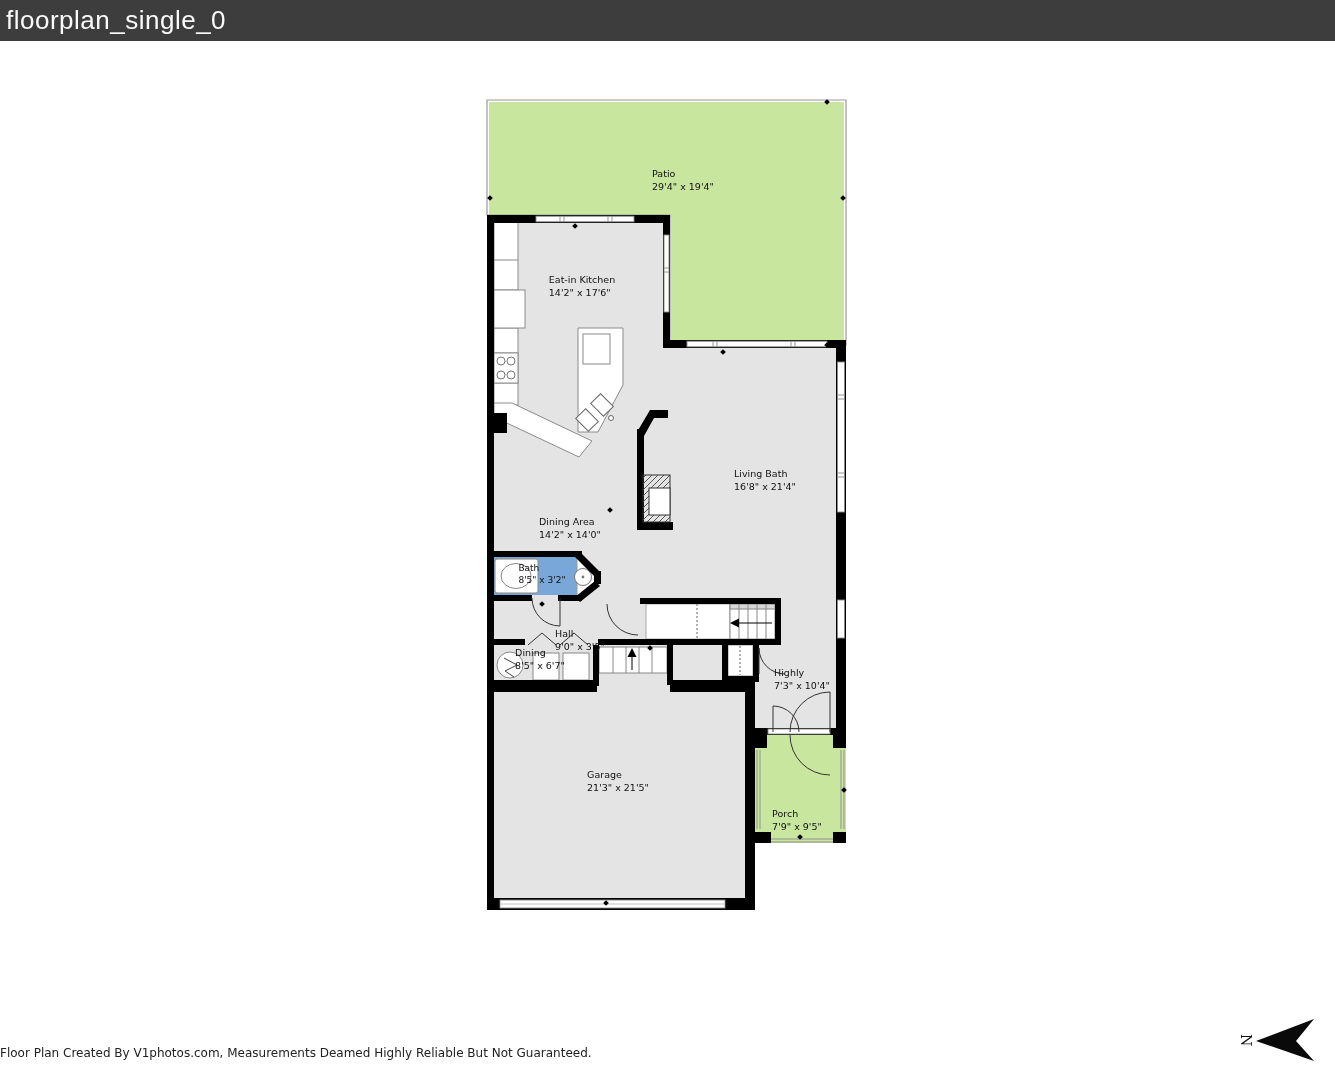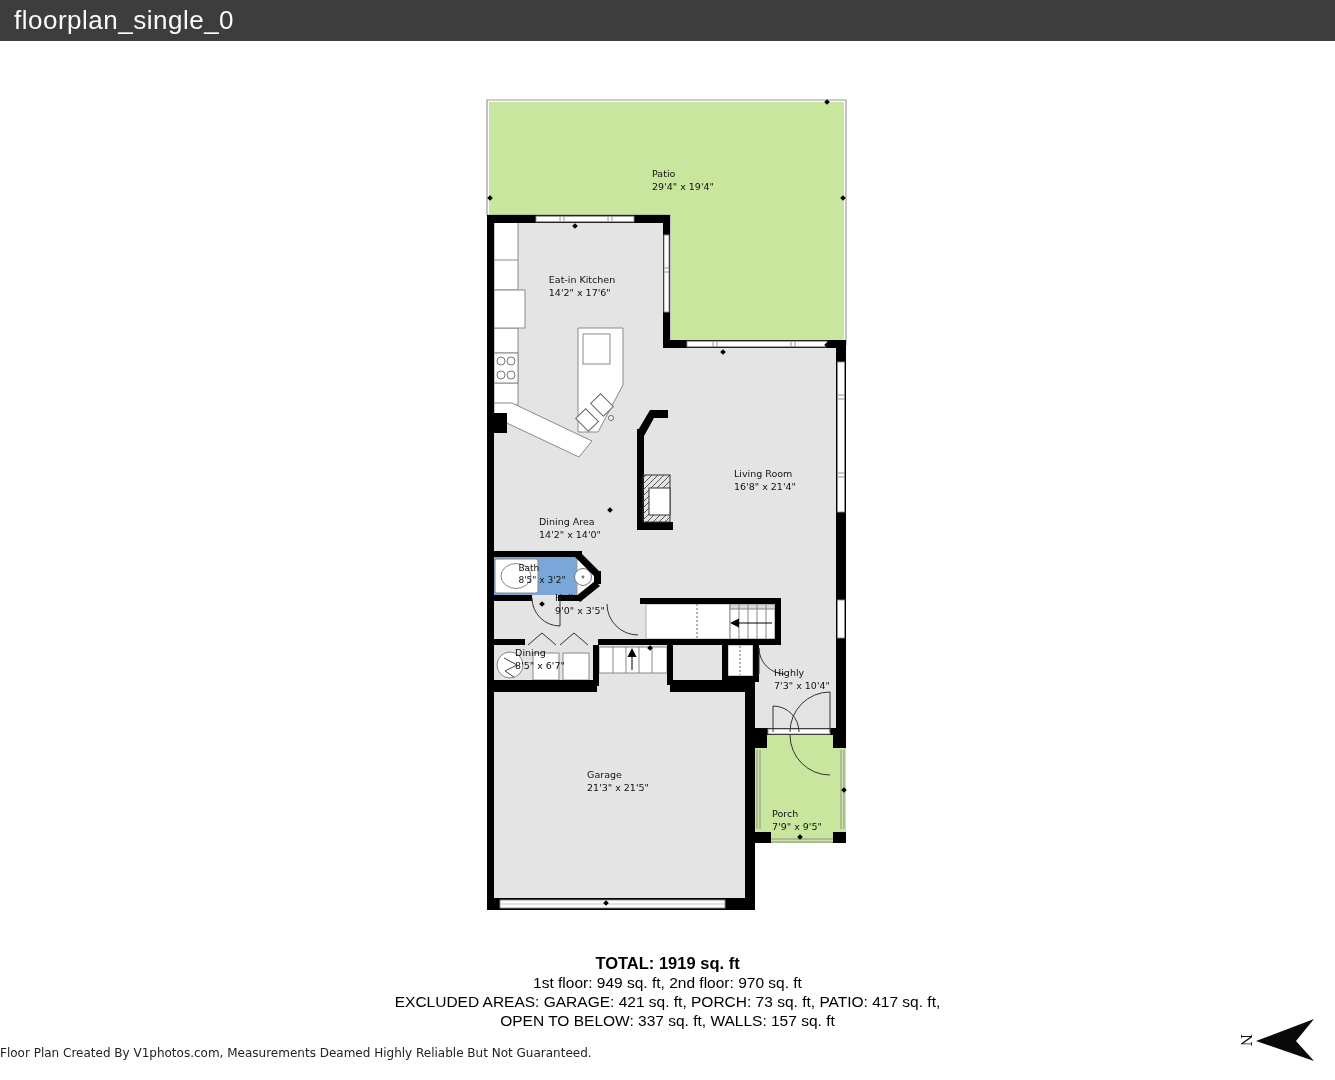--- a/index.html
+++ b/index.html
@@ -1,21 +1,21 @@
 <!DOCTYPE html>
 <html><head>
 <meta charset="utf-8">
 <style>
   html,body{margin:0;padding:0;background:#fff;}
   .stage{position:relative;width:1335px;height:1080px;background:#ffffff;overflow:hidden;
          font-family:"DejaVu Sans",sans-serif;}
   .titlebar{position:absolute;left:0;top:0;width:1335px;height:41px;background:#3d3d3d;
             display:flex;align-items:center;}
   .titlebar .title{color:#fafafa;font-family:"Liberation Sans",sans-serif;font-size:26px;
-                   font-weight:400;margin-left:14px;letter-spacing:0.5px;}
+                   font-weight:400;margin-left:6px;letter-spacing:0.5px;}
   .plan{position:absolute;left:480px;top:95px;width:370px;height:822px;}
   .plan svg{position:absolute;left:0;top:0;}
   .room-label{position:absolute;transform:translateX(-50%);text-align:left;white-space:nowrap;
               font-size:9.5px;line-height:13px;color:#111;}
   .room-label .dims{display:block;}
   .summary{position:absolute;left:0;top:953px;width:1335px;text-align:center;color:#000;
            font-family:"Liberation Sans",sans-serif;}
   .summary .total{font-size:16.5px;font-weight:bold;line-height:20px;}
   .summary .line{font-size:15.5px;line-height:19px;}
   .credit{position:absolute;left:0;top:1046px;width:1335px;text-align:left;font-size:12px;
@@ -195,36 +195,30 @@
         <rect x="-2" y="-2" width="4" height="4" transform="translate(10,690) rotate(45)"></rect>
         <rect x="-2" y="-2" width="4" height="4" transform="translate(270,695) rotate(45)"></rect>
         <rect x="-2" y="-2" width="4" height="4" transform="translate(364,695) rotate(45)"></rect>
         <rect x="-2" y="-2" width="4" height="4" transform="translate(126,808) rotate(45)"></rect>
         <rect x="-2" y="-2" width="4" height="4" transform="translate(320,742) rotate(45)"></rect>
       </g>
     </svg>
 
     <div class="room-label" style="left:203px;top:72px"><span>Patio</span><span class="dims">29'4" x 19'4"</span></div>
     <div class="room-label" style="left:102px;top:178px"><span>Eat-in Kitchen</span><span class="dims">14'2" x 17'6"</span></div>
-    <div class="room-label" style="left:285px;top:372px"><span>Living Room</span><span class="dims">16'8" x 21'4"</span></div>
+    <div class="room-label" style="left:285px;top:372px"><span>Living Bath</span><span class="dims">16'8" x 21'4"</span></div>
     <div class="room-label" style="left:90px;top:420px"><span>Dining Area</span><span class="dims">14'2" x 14'0"</span></div>
     <div class="room-label" style="left:62px;top:467px;font-size:9px;line-height:12px"><span>Bath</span><span class="dims">8'5" x 3'2"</span></div>
-    <div class="room-label" style="left:100px;top:496px"><span>Hall</span><span class="dims">9'0" x 3'5"</span></div>
+    <div class="room-label" style="left:100px;top:532px"><span>Hall</span><span class="dims">9'0" x 3'5"</span></div>
     <div class="room-label" style="left:60px;top:551px"><span>Dining</span><span class="dims">8'5" x 6'7"</span></div>
     <div class="room-label" style="left:322px;top:571px"><span>Highly</span><span class="dims">7'3" x 10'4"</span></div>
     <div class="room-label" style="left:138px;top:673px"><span>Garage</span><span class="dims">21'3" x 21'5"</span></div>
     <div class="room-label" style="left:317px;top:712px"><span>Porch</span><span class="dims">7'9" x 9'5"</span></div>
   </div>
 
-  <div class="summary">
-    <div class="total">TOTAL: 1919 sq. ft</div>
-    <div class="line">1st floor: 949 sq. ft, 2nd floor: 970 sq. ft</div>
-    <div class="line">EXCLUDED AREAS: GARAGE: 421 sq. ft, PORCH: 73 sq. ft, PATIO: 417 sq. ft,</div>
-    <div class="line">OPEN TO BELOW: 337 sq. ft, WALLS: 157 sq. ft</div>
-  </div>
 
   <div class="credit">Floor Plan Created By V1photos.com, Measurements Deamed Highly Reliable But Not Guaranteed.</div>
 
   <div class="compass">
     <span class="compass-letter">N</span>
     <svg width="90" height="52" viewBox="0 0 90 52">
       <polygon points="76,5 18,27 76,47 58,27" fill="#0a0a0a"></polygon>
     </svg>
   </div>
 

